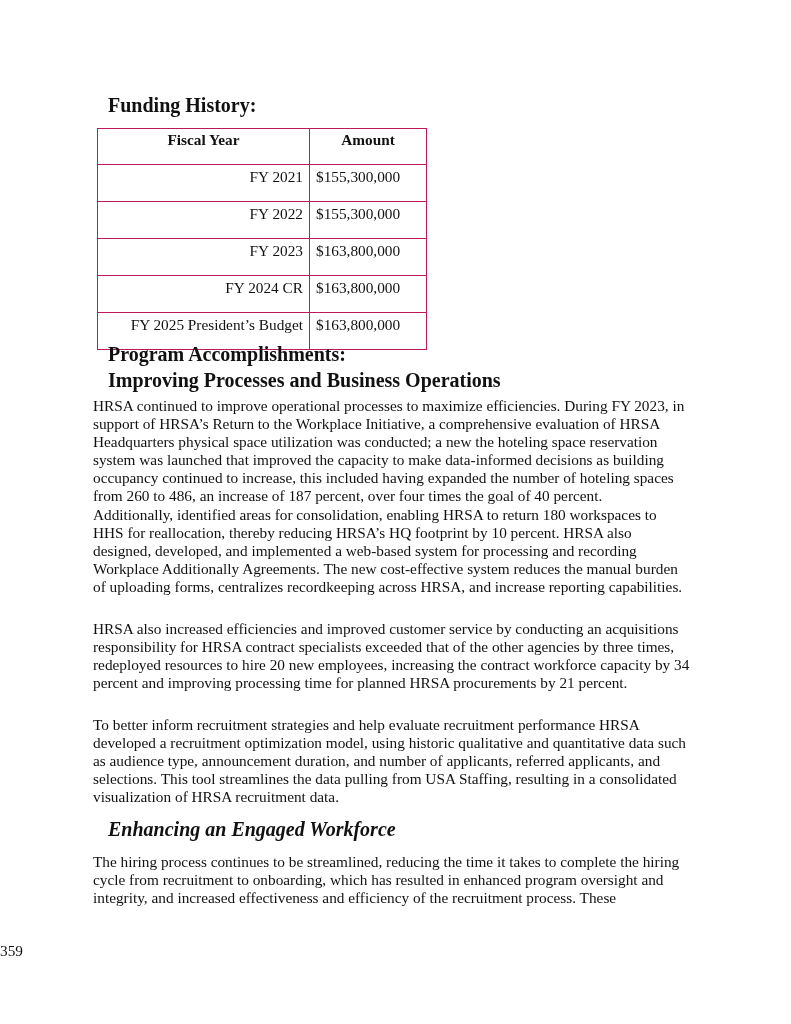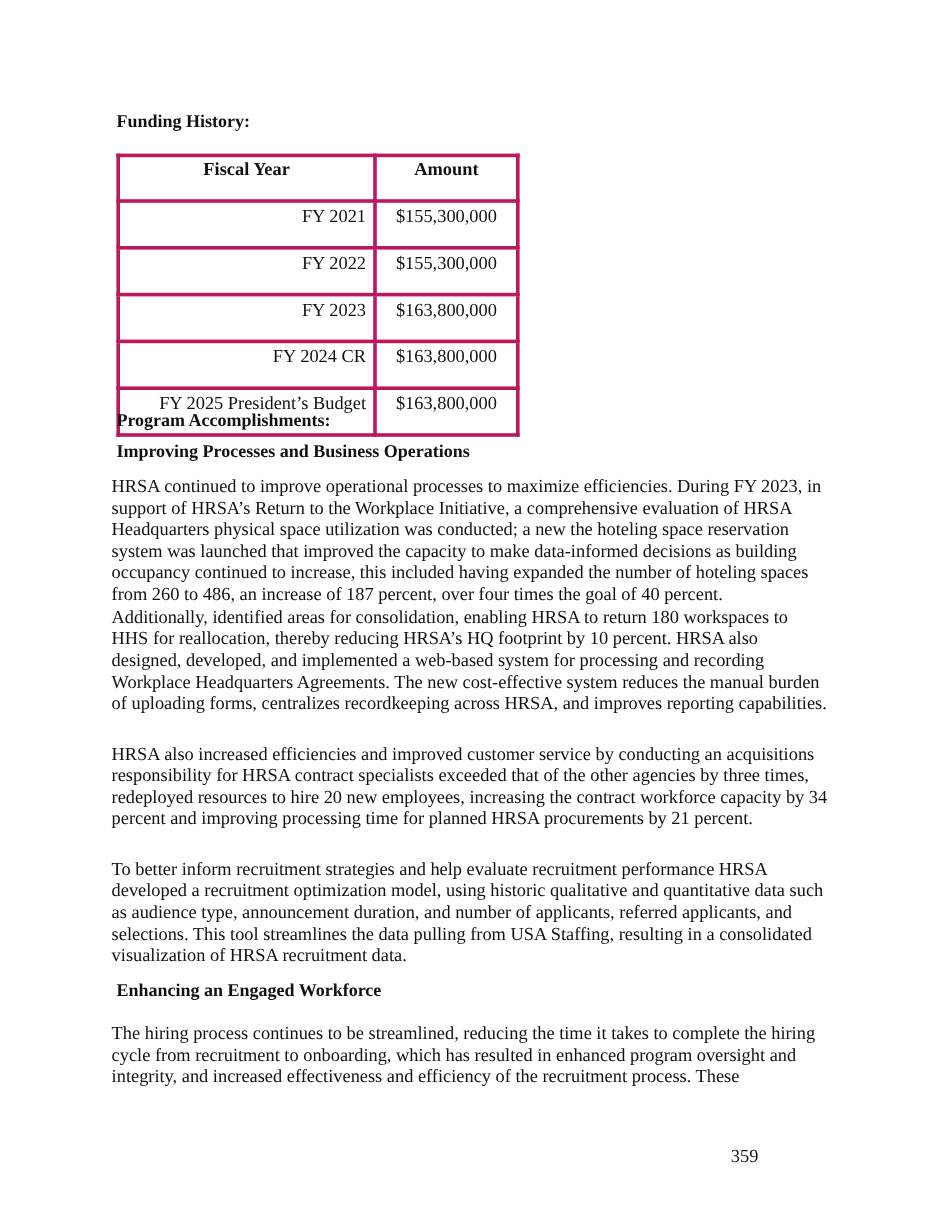--- a/index.html
+++ b/index.html
@@ -2,35 +2,35 @@
 <html><head>
   <meta charset="utf-8">
   <style>
     html, body { margin: 0; padding: 0; background: #ffffff; }
     body {
       width: 791px; height: 1024px; position: relative; overflow: hidden;
       font-family: "Liberation Serif", "DejaVu Serif", serif;
       color: #111111;
     }
     .page { position: absolute; left: 93px; top: 0; width: 612px; }
-    .h { position: absolute; left: 4px; font-weight: bold; font-size: 15px; white-space: nowrap; text-align: center; }
+    .h { position: absolute; left: 15px; font-weight: bold; font-size: 20px; white-space: nowrap; text-align: center; }
     .para { position: absolute; left: 0; width: 612px; font-size: 15.3px; line-height: 18.1px; }
     .line { display: block; white-space: nowrap; font-family: Liberation Serif, serif; }
     table.funding {
       position: absolute; left: 4px; top: 128px;
       border-collapse: collapse; font-size: 15.3px;
     }
     table.funding th, table.funding td {
-      border: 3px solid #be185d; height: 33px; padding: 0 6px; vertical-align: top;
+      border: 1px solid #be185d; height: 33px; padding: 0 6px; vertical-align: top;
     }
     table.funding th { font-weight: bold; text-align: center; padding-top: 2px; }
     table.funding td { padding-top: 3px; }
     table.funding td.fy { width: 199px; text-align: right; }
-    table.funding td.amt { width: 104px; text-align: center; }
-    .pagenum { position: absolute; left: 0; width: 632px; top: 942px; text-align: right; font-size: 15.3px; margin-top: 13px; }
+    table.funding td.amt { width: 104px; text-align: left; }
+    .pagenum { position: absolute; left: 0; width: 632px; top: 942px; text-align: left; font-size: 15.3px; }
   </style>
 </head>
 <body>
 
 <div class="page">
 
   <div class="h" style="top:94px;">Funding History:</div>
 
   <table class="funding">
     <thead>
@@ -70,40 +70,40 @@
   <div class="para" style="top:397px;">
     <span class="line">HRSA continued to improve operational processes to maximize efficiencies. During FY 2023, in</span>
     <span class="line">support of HRSA’s Return to the Workplace Initiative, a comprehensive evaluation of HRSA</span>
     <span class="line">Headquarters physical space utilization was conducted; a new the hoteling space reservation</span>
     <span class="line">system was launched that improved the capacity to make data-informed decisions as building</span>
     <span class="line">occupancy continued to increase, this included having expanded the number of hoteling spaces</span>
     <span class="line">from 260 to 486, an increase of 187 percent, over four times the goal of 40 percent.</span>
     <span class="line">Additionally, identified areas for consolidation, enabling HRSA to return 180 workspaces to</span>
     <span class="line">HHS for reallocation, thereby reducing HRSA’s HQ footprint by 10 percent.  HRSA also</span>
     <span class="line">designed, developed, and implemented a web-based system for processing and recording</span>
-    <span class="line">Workplace Headquarters Agreements. The new cost-effective system reduces the manual burden</span>
-    <span class="line">of uploading forms, centralizes recordkeeping across HRSA, and improves reporting capabilities.</span>
+    <span class="line">Workplace Additionally Agreements. The new cost-effective system reduces the manual burden</span>
+    <span class="line">of uploading forms, centralizes recordkeeping across HRSA, and increase reporting capabilities.</span>
   </div>
 
   <div class="para" style="top:620px;">
     <span class="line">HRSA also increased efficiencies and improved customer service by conducting an acquisitions</span>
     <span class="line">responsibility for HRSA contract specialists exceeded that of the other agencies by three times,</span>
     <span class="line">redeployed resources to hire 20 new employees, increasing the contract workforce capacity by 34</span>
     <span class="line">percent and improving processing time for planned HRSA procurements by 21 percent.</span>
   </div>
 
   <div class="para" style="top:716px;">
     <span class="line">To better inform recruitment strategies and help evaluate recruitment performance HRSA</span>
     <span class="line">developed a recruitment optimization model, using historic qualitative and quantitative data such</span>
     <span class="line">as audience type, announcement duration, and number of applicants, referred applicants, and</span>
     <span class="line">selections. This tool streamlines the data pulling from USA Staffing, resulting in a consolidated</span>
     <span class="line">visualization of HRSA recruitment data.</span>
   </div>
 
-  <div class="h" style="top:818px;">Enhancing an Engaged Workforce</div>
+  <div class="h" style="top:818px;font-style:italic;">Enhancing an Engaged Workforce</div>
 
   <div class="para" style="top:853px;">
     <span class="line">The hiring process continues to be streamlined, reducing the time it takes to complete the hiring</span>
     <span class="line">cycle from recruitment to onboarding, which has resulted in enhanced program oversight and</span>
     <span class="line">integrity, and increased effectiveness and efficiency of the recruitment process. These</span>
   </div>
 </div>
 
 <div class="pagenum">359</div>
 

